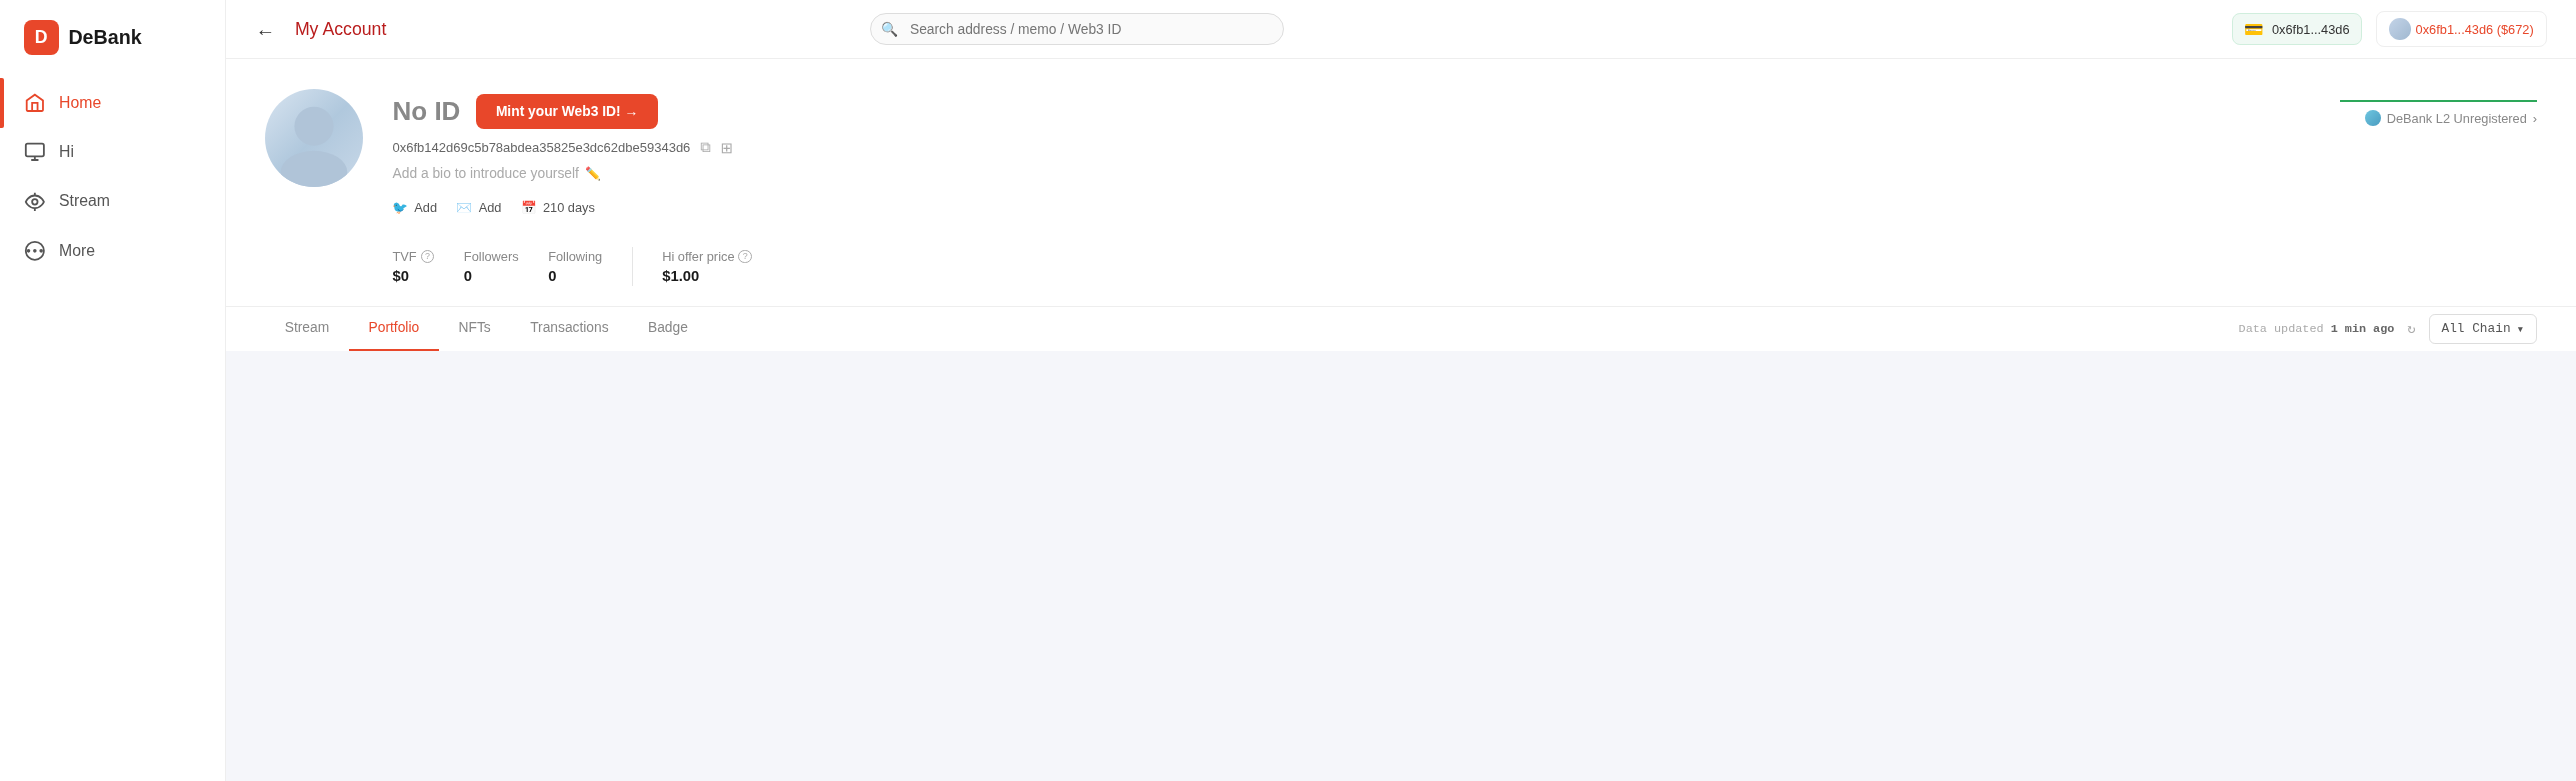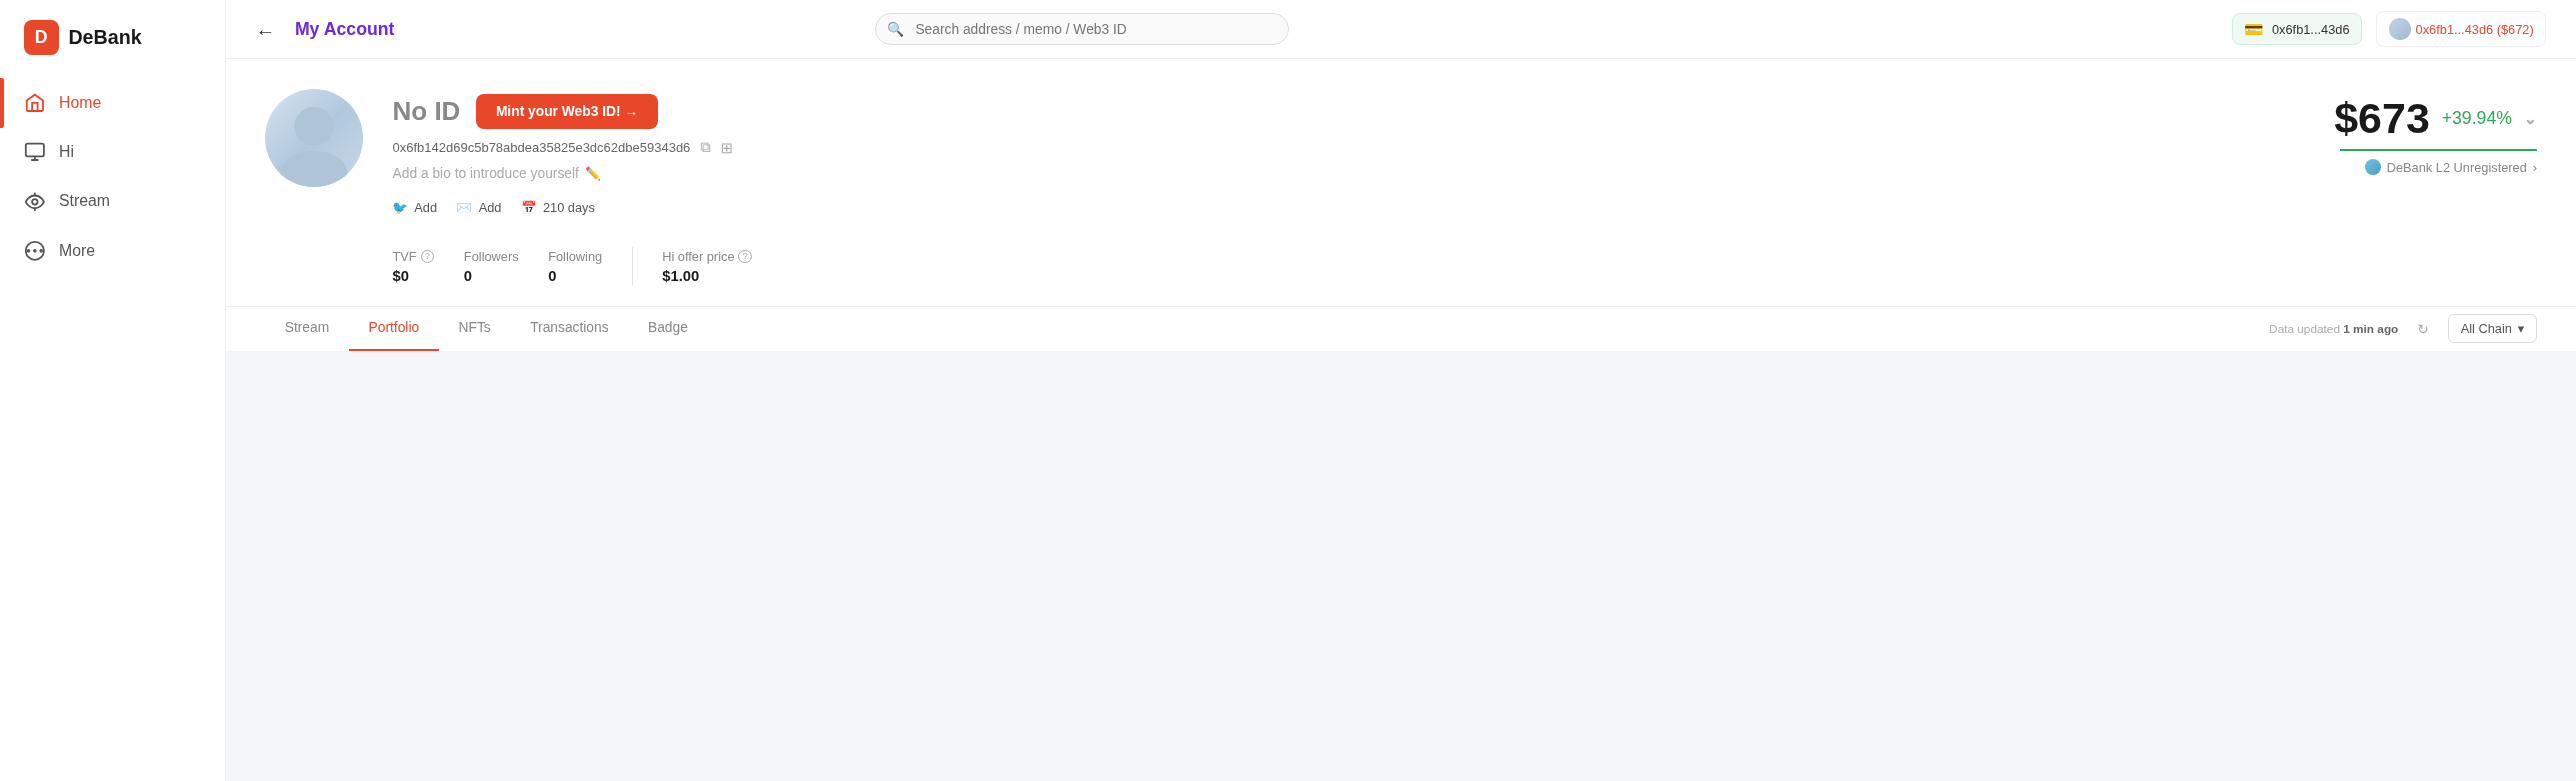--- a/index.html
+++ b/index.html
@@ -92,22 +92,22 @@
     }
     .back-btn {
       cursor: pointer;
       color: #333;
       font-size: 19.7px;
       display: flex;
       align-items: center;
     }
     .page-title {
       font-size: 17.7px;
-      font-weight: 700;
-      color: #6d28d9;
+      font-weight: 400;
+      color: #b91c1c;
     }
     .search-bar {
       flex: 1;
       max-width: 414px;
       margin: 0 auto;
       position: relative;
     }
     .search-bar input {
       width: 100%;
       padding: 7.9px 15.8px 7.9px 39px;
@@ -364,21 +364,22 @@
       transition: color 0.15s;
     }
     .tab-item.active {
       color: #e8472a;
       border-bottom: 2px solid #e8472a;
     }
     .tabs-right {
       margin-left: auto;
       display: flex;
       align-items: center;
-      gap: 19px;
+      gap: 13px;
+      font-family: Liberation Mono, monospace;
     }
     .data-updated {
       font-size: 11.8px;
       color: #aaa;
     }
     .data-updated b { color: #666; }
     .refresh-icon { color: #aaa; cursor: pointer; font-size: 13.8px; }
     .chain-select {
       border: 1px solid #ddd;
       border-radius: 5.9px;
@@ -531,25 +532,20 @@
               <div class="stat-label">
                 <span>Hi offer price</span>
                 <span class="info-icon">?</span>
               </div>
               <div class="stat-value">$1.00</div>
             </div>
           </div>
         </div>
 
         <div style="text-align:right; padding-top: 5.9px; min-width: 276px;">
-          <div class="portfolio-value" style="justify-content: flex-end;">
-            <span>$673</span>
-            <span class="portfolio-change">+39.94%</span>
-            <span class="chevron-down-icon">⌄</span>
-          </div>
           <div class="chart-line"></div>
           <div class="debank-l2">
             <div class="debank-l2-icon"></div>
             <span>DeBank L2 Unregistered</span>
             <span>›</span>
           </div>
         </div>
       </div>
     </div>
 

